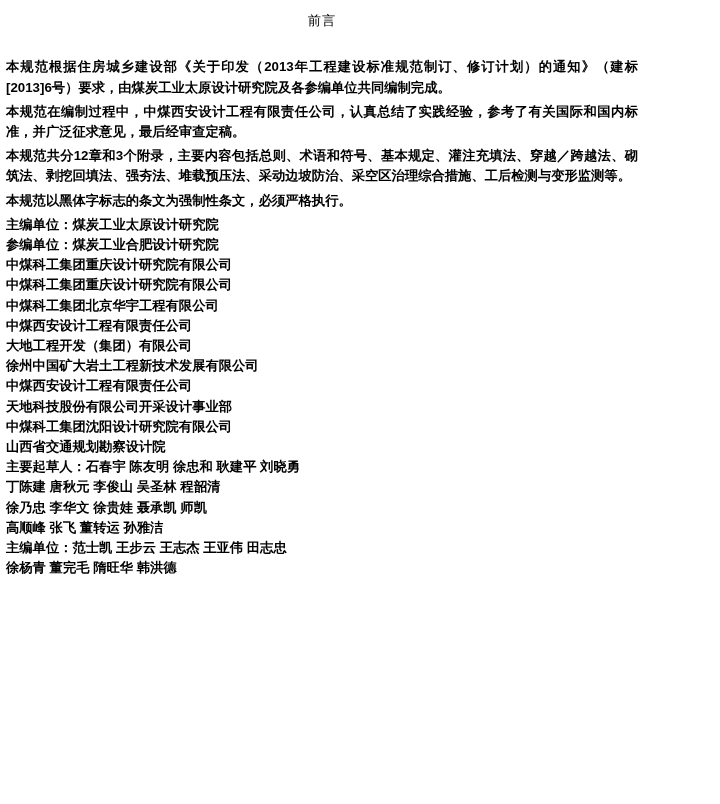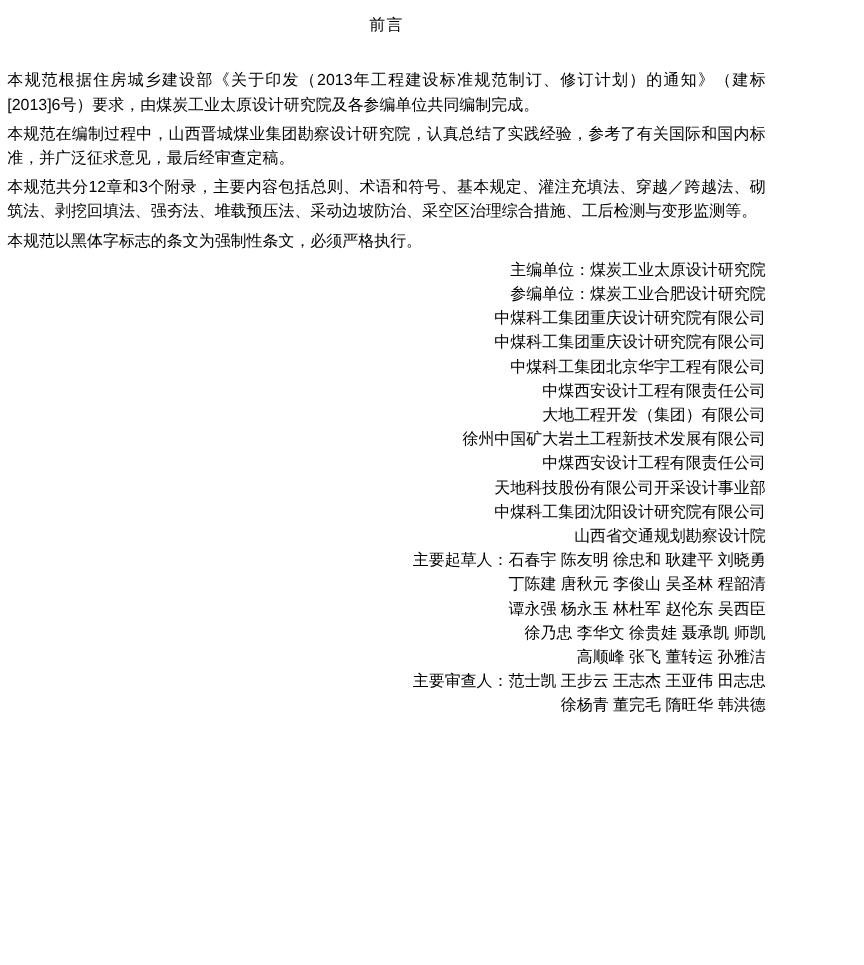--- a/index.html
+++ b/index.html
@@ -34,55 +34,54 @@
     text-align: justify;
     text-justify: inter-ideograph;
     font-size: 13.3px;
     line-height: 1.52;
   }
   .line {
     margin: 0;
     font-size: 13.3px;
     line-height: 1.52;
     white-space: nowrap;
-    text-align: right;
   }
   .block {
     margin: 0 0 0 0;
+    font-weight: bold;
   }
 </style>
 </head>
 <body>
 
 <div class="page">
 
   <div class="doc-title">前言</div>
 
   <div class="block">
     <p class="para">本规范根据住房城乡建设部《关于印发（2013年工程建设标准规范制订、修订计划）的通知》（建标[2013]6号）要求，由煤炭工业太原设计研究院及各参编单位共同编制完成。</p>
-    <p class="para">本规范在编制过程中，山西晋城煤业集团勘察设计研究院，认真总结了实践经验，参考了有关国际和国内标准，并广泛征求意见，最后经审查定稿。</p>
+    <p class="para">本规范在编制过程中，中煤西安设计工程有限责任公司，认真总结了实践经验，参考了有关国际和国内标准，并广泛征求意见，最后经审查定稿。</p>
     <p class="para">本规范共分12章和3个附录，主要内容包括总则、术语和符号、基本规定、灌注充填法、穿越／跨越法、砌筑法、剥挖回填法、强夯法、堆载预压法、采动边坡防治、采空区治理综合措施、工后检测与变形监测等。</p>
     <p class="para">本规范以黑体字标志的条文为强制性条文，必须严格执行。</p>
   </div>
 
   <div class="block">
     <p class="line">主编单位：煤炭工业太原设计研究院</p>
     <p class="line">参编单位：煤炭工业合肥设计研究院</p>
     <p class="line">中煤科工集团重庆设计研究院有限公司</p>
     <p class="line">中煤科工集团重庆设计研究院有限公司</p>
     <p class="line">中煤科工集团北京华宇工程有限公司</p>
     <p class="line">中煤西安设计工程有限责任公司</p>
     <p class="line">大地工程开发（集团）有限公司</p>
     <p class="line">徐州中国矿大岩土工程新技术发展有限公司</p>
     <p class="line">中煤西安设计工程有限责任公司</p>
     <p class="line">天地科技股份有限公司开采设计事业部</p>
     <p class="line">中煤科工集团沈阳设计研究院有限公司</p>
     <p class="line">山西省交通规划勘察设计院</p>
     <p class="line">主要起草人：石春宇 陈友明 徐忠和 耿建平 刘晓勇</p>
     <p class="line">丁陈建 唐秋元 李俊山 吴圣林 程韶清</p>
-    <p class="line">谭永强 杨永玉 林杜军 赵伦东 吴西臣</p>
     <p class="line">徐乃忠 李华文 徐贵娃 聂承凯 师凯</p>
     <p class="line">高顺峰 张飞 董转运 孙雅洁</p>
-    <p class="line">主要审查人：范士凯 王步云 王志杰 王亚伟 田志忠</p>
+    <p class="line">主编单位：范士凯 王步云 王志杰 王亚伟 田志忠</p>
     <p class="line">徐杨青 董完毛 隋旺华 韩洪德</p>
   </div>
 
 </div>
 
 </body></html>

